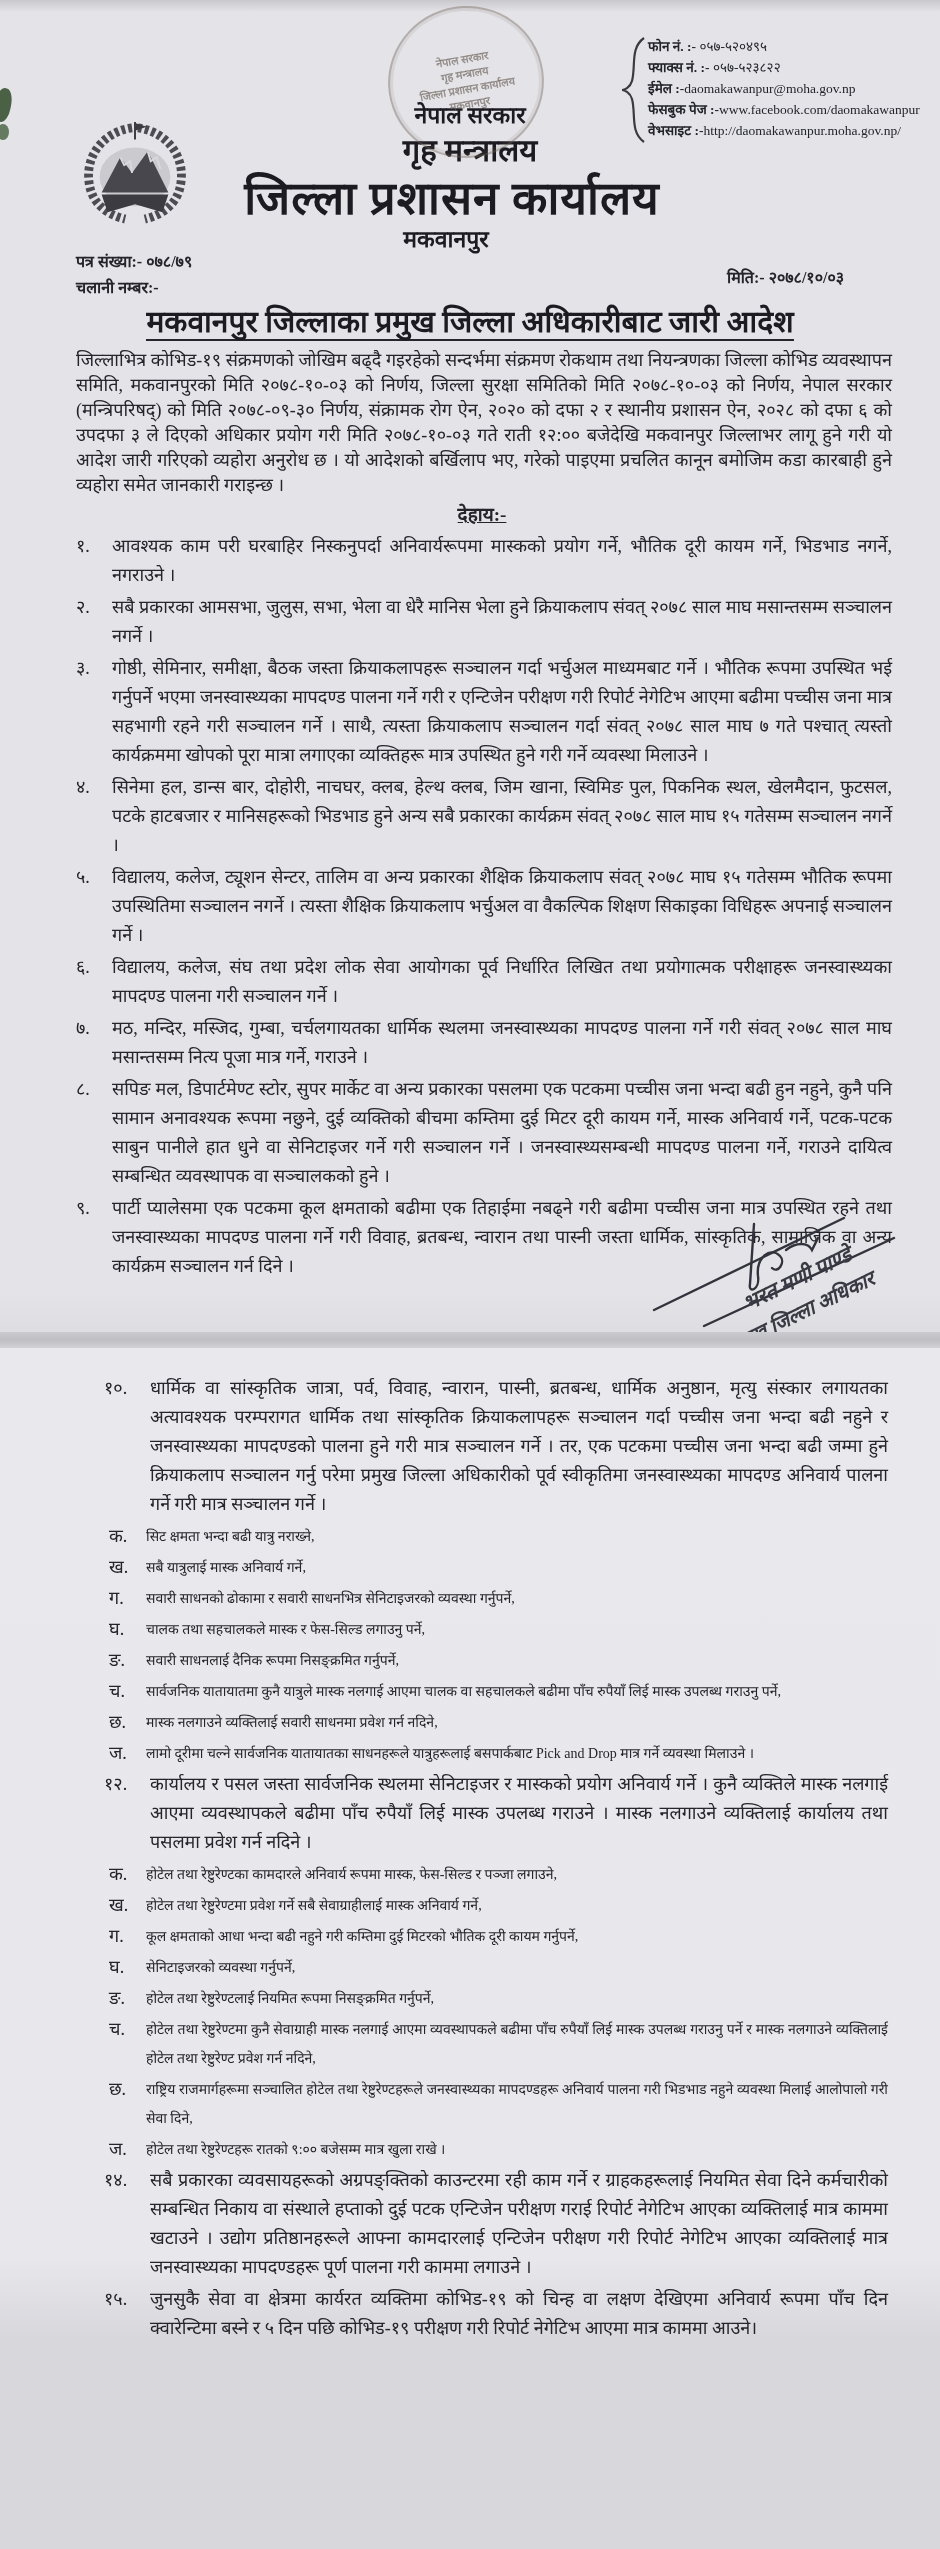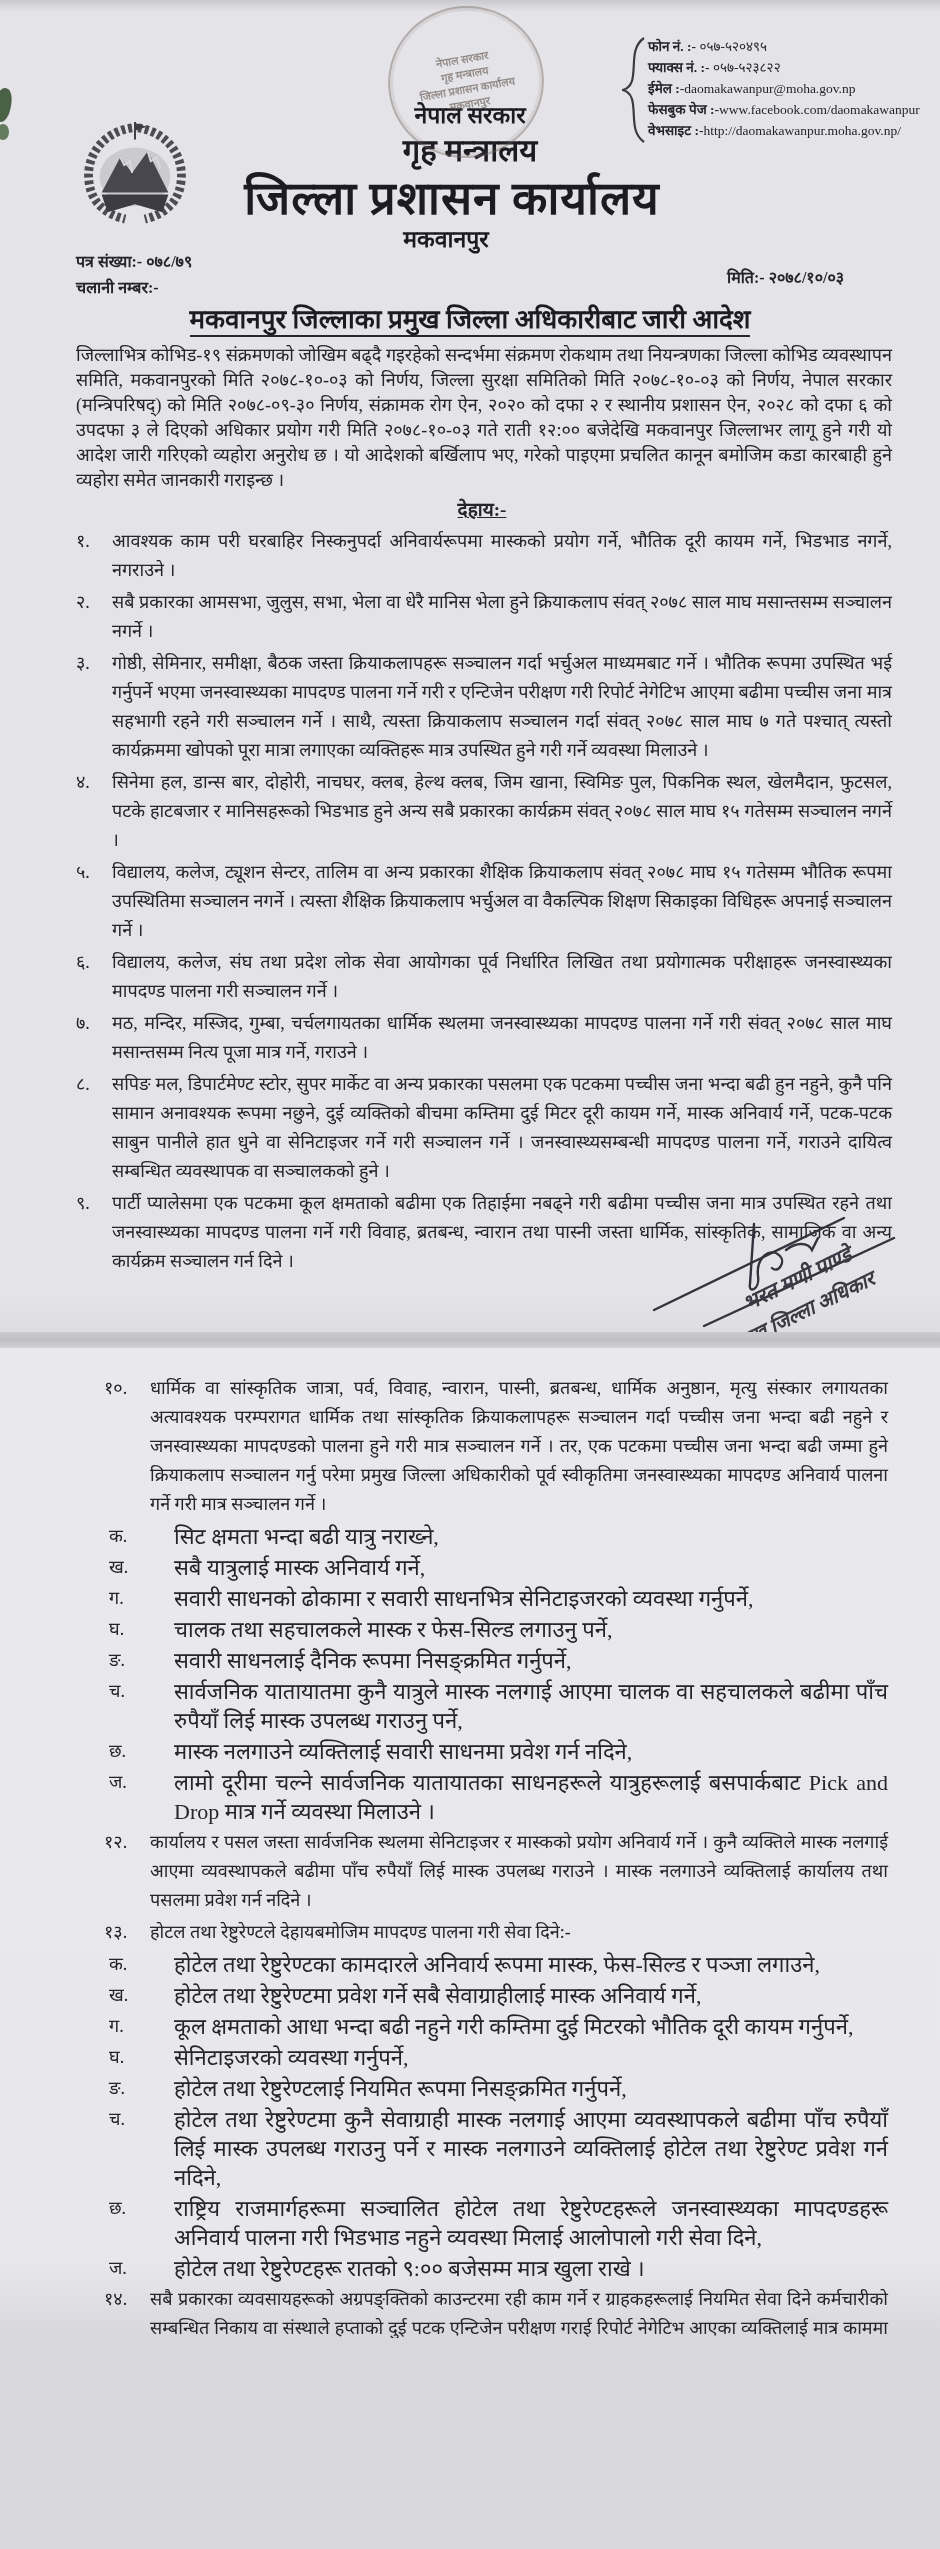--- a/index.html
+++ b/index.html
@@ -25,35 +25,35 @@
   .hc-off{top:165px;font-size:46px;letter-spacing:1px;left:-18px;z-index:2;}
   .hc-dist{top:222px;font-size:23px;left:-24px;}
   .brace{position:absolute;left:620px;top:34px;}
   .contact{position:absolute;left:648px;top:36px;font-size:13.5px;line-height:21px;color:#23232b;white-space:nowrap;}
   .contact b{font-weight:bold;}
   
   .meta{position:relative;margin:2px 60px 0 76px;font-size:16px;font-weight:bold;height:24px;}
   .meta .right{position:absolute;left:651px;top:16px;}
   .meta2{margin:2px 60px 0 76px;font-size:16px;font-weight:bold;height:24px;}
   .doc-title{text-align:center;margin-top:0;}
-  .doc-title span{font-size:26px;font-weight:bold;border-bottom:2px solid #26262c;padding-bottom:1px;color:#1b1b21;}
+  .doc-title span{font-size:30px;font-weight:bold;border-bottom:2px solid #26262c;padding-bottom:1px;color:#1b1b21;}
   .intro{margin:7px 48px 0 76px;font-size:18px;line-height:25px;text-align:justify;}
   .dehaya{text-align:center;margin-top:3px;}
   .dehaya span{font-size:19px;font-weight:bold;text-decoration:underline;margin-left:24px;}
   
   .list1{margin:5px 48px 0 76px;}
   .row{display:flex;margin-bottom:3px;}
   .row .no{width:36px;flex-shrink:0;font-size:18px;line-height:29px;}
   .row .txt{flex:1;font-size:18px;line-height:29px;text-align:justify;}
   .list2{margin:26px 52px 0 104px;}
   .list2 > .row > .no{width:46px;}
   .sublist{margin:1px 0 1px 5px;}
   .subrow{display:flex;margin-bottom:2px;}
   .subrow .no{width:37px;flex-shrink:0;font-size:18px;line-height:29px;}
-  .subrow .txt{flex:1;font-size:22px;line-height:29px;text-align:justify;margin-left:28px;}
+  .subrow .txt{flex:1;font-size:14px;line-height:29px;text-align:justify;}
   
   .sig{position:absolute;color:#33333d;}
   .sig1{right:-6px;top:1198px;width:320px;height:134px;}
   .sig2{right:2px;top:1028px;width:350px;height:170px;}
   .hw{font-style:italic;font-weight:bold;white-space:nowrap;color:#3a3a44;}
   .sig1 .hw-name{position:absolute;left:112px;top:66px;font-size:21px;transform:rotate(-26deg);}
   .sig1 .hw-title{position:absolute;left:96px;top:100px;font-size:20px;transform:rotate(-26deg);}
   .sig2 .hw-date{position:absolute;left:108px;top:50px;font-size:30px;transform:rotate(-16deg);letter-spacing:3px;}
   .sig2 .hw-name{position:absolute;left:148px;top:92px;font-size:21px;transform:rotate(-11deg);}
   .sig2 .hw-title{position:absolute;left:118px;top:124px;font-size:20px;transform:rotate(-11deg);}
@@ -218,24 +218,20 @@
             <span class="no">ज.</span>
             <span class="txt">लामो दूरीमा चल्ने सार्वजनिक यातायातका साधनहरूले यात्रुहरूलाई बसपार्कबाट Pick and Drop मात्र गर्ने व्यवस्था मिलाउने ।</span>
           </div>
       </div>
 
       <div class="row">
           <span class="no">१२.</span>
           <span class="txt">कार्यालय र पसल जस्ता सार्वजनिक स्थलमा सेनिटाइजर र मास्कको प्रयोग अनिवार्य गर्ने । कुनै व्यक्तिले मास्क नलगाई आएमा व्यवस्थापकले बढीमा पाँच रुपैयाँ लिई मास्क उपलब्ध गराउने । मास्क नलगाउने व्यक्तिलाई कार्यालय तथा पसलमा प्रवेश गर्न नदिने ।</span>
         </div>
 
-      <div class="row">
-          <span class="no">१३.</span>
-          <span class="txt">होटल तथा रेष्टुरेण्टले देहायबमोजिम मापदण्ड पालना गरी सेवा दिने:-</span>
-        </div>
       <div class="sublist">
         <div class="subrow">
             <span class="no">क.</span>
             <span class="txt">होटेल तथा रेष्टुरेण्टका कामदारले अनिवार्य रूपमा मास्क, फेस-सिल्ड र पञ्जा लगाउने,</span>
           </div>
         <div class="subrow">
             <span class="no">ख.</span>
             <span class="txt">होटेल तथा रेष्टुरेण्टमा प्रवेश गर्ने सबै सेवाग्राहीलाई मास्क अनिवार्य गर्ने,</span>
           </div>
         <div class="subrow">

